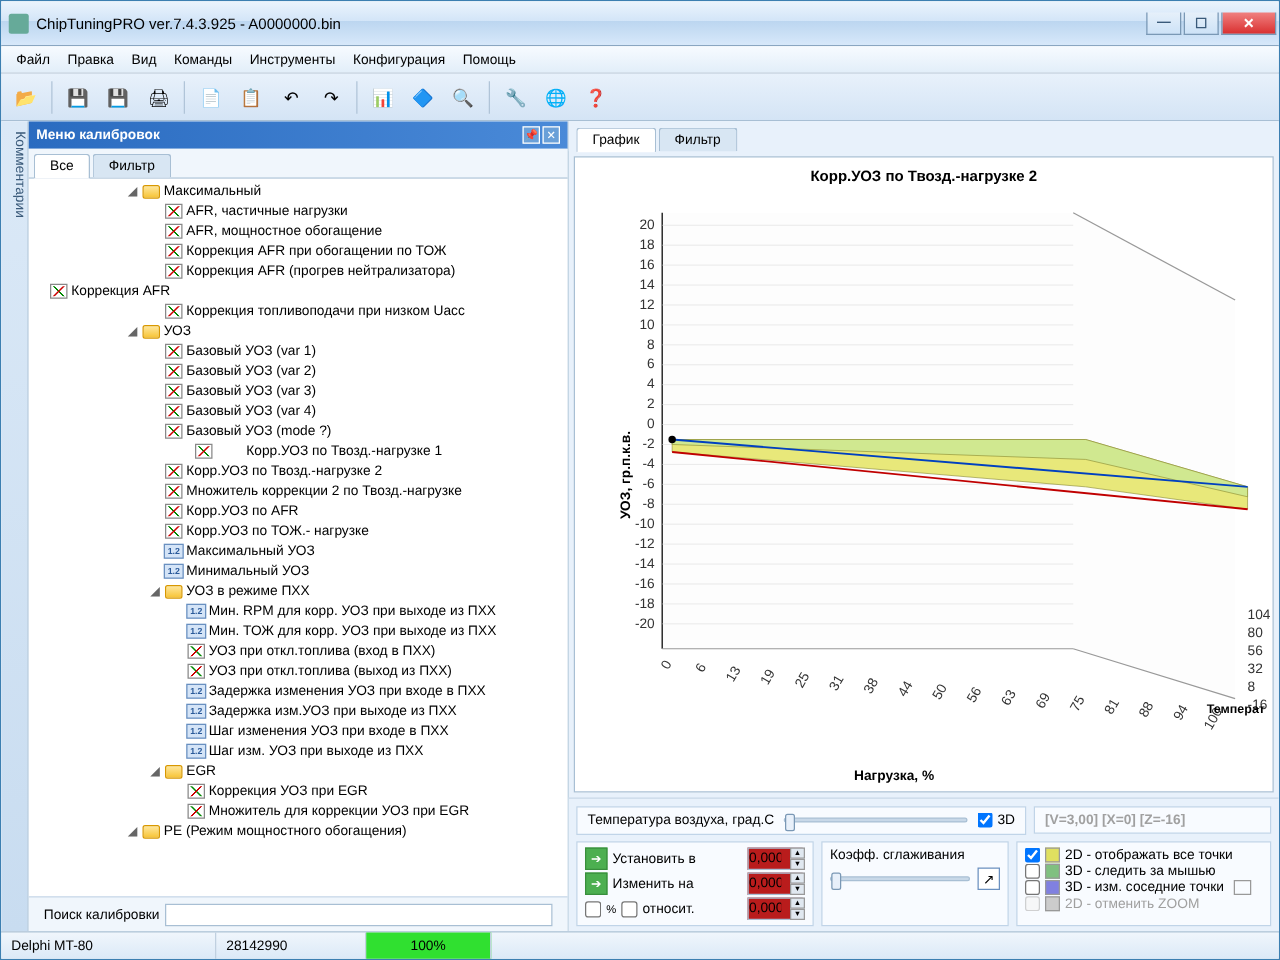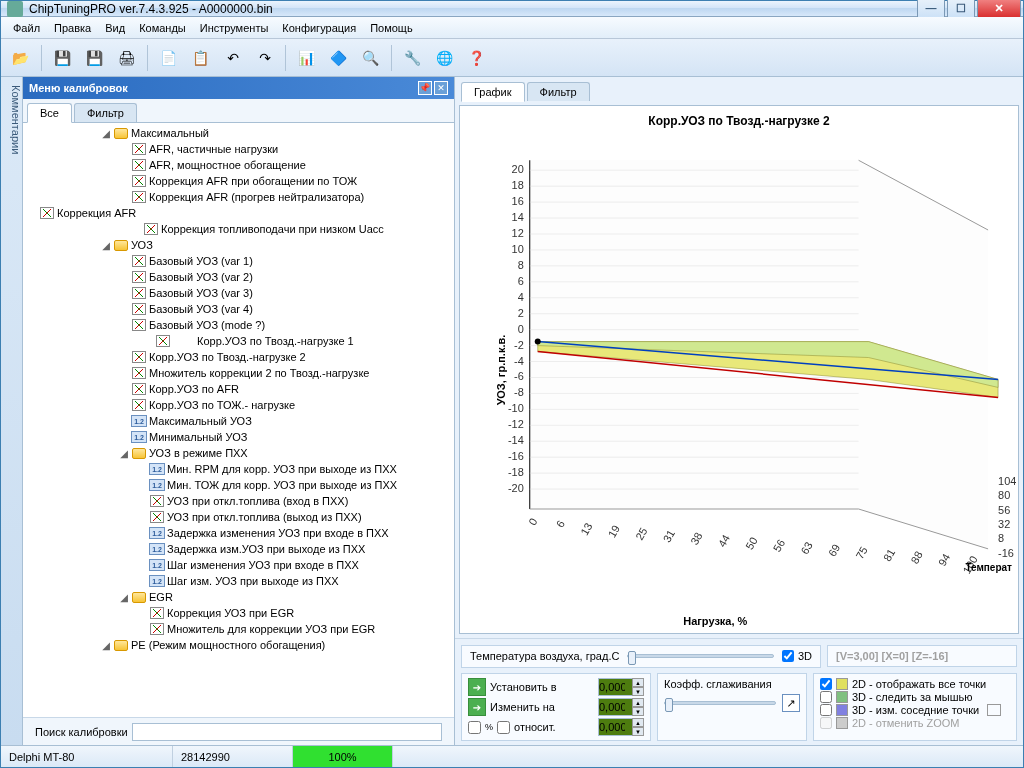--- a/index.html
+++ b/index.html
@@ -1,18 +1,18 @@
 <!DOCTYPE html>
 <html><head>
 <meta charset="utf-8">
 <style>
 * { box-sizing: border-box; margin: 0; padding: 0; font-family: 'Segoe UI', Tahoma, sans-serif; font-size: 11px; }
 body { background: linear-gradient(to bottom, #bdd6f0 0%, #a2c4e8 100%); width: 1024px; height: 768px; overflow: hidden; position: relative; }
 .window { position: absolute; top: 0; left: 0; width: 1024px; height: 768px; border: 1px solid #3c7fb1; background: #fff; display: flex; flex-direction: column; }
-.titlebar { height: 16px; background: linear-gradient(to bottom, #ebf4fd 0%, #d3e5f8 45%, #bcd6f0 46%, #d7e8fa 100%); display: flex; align-items: center; padding-left: 6px; border-bottom: 1px solid #8aa6c1; }
+.titlebar { height: 36px; background: linear-gradient(to bottom, #ebf4fd 0%, #d3e5f8 45%, #bcd6f0 46%, #d7e8fa 100%); display: flex; align-items: center; padding-left: 6px; border-bottom: 1px solid #8aa6c1; }
 .titlebar .icon { width: 16px; height: 16px; background: #6a9; border-radius: 2px; margin-right: 6px; }
 .titlebar .title { flex: 1; color: #000; font-size: 12px; }
 .winbtns { display: flex; }
 .winbtn { width: 28px; height: 18px; margin-right: 2px; border: 1px solid #7a98b5; border-top: none; background: linear-gradient(to bottom, #e6f0fa, #cde2f7); display: flex; align-items: center; justify-content: center; font-size: 11px; font-weight: bold; color: #3a5a7a; }
 .winbtn.close { background: linear-gradient(to bottom, #f08080, #d93030); color: #fff; width: 44px; }
 .menubar { height: 22px; background: linear-gradient(to bottom, #f7fbff, #e2eef9); border-bottom: 1px solid #b8c7d8; display: flex; align-items: center; padding: 0 6px; gap: 2px; }
 .menubar span { padding: 2px 6px; cursor: default; }
 .toolbar { height: 38px; background: linear-gradient(to bottom, #e8f1fb, #d4e4f5); border-bottom: 1px solid #a8bfd4; display: flex; align-items: center; padding: 0 6px; gap: 4px; }
 .tbtn { width: 28px; height: 28px; border: 1px solid transparent; border-radius: 3px; display: flex; align-items: center; justify-content: center; font-size: 14px; }
 .tsep { width: 2px; height: 26px; border-left: 1px solid #b0c4d8; margin: 0 2px; }
@@ -39,21 +39,21 @@
 .rtabs { height: 24px; display: flex; align-items: flex-end; padding-left: 6px; background: #e8f1fb; }
 .chart-box { flex: 1; margin: 4px; background: #fff; border: 1px solid #a8bfd4; position: relative; display: flex; align-items: center; justify-content: center; overflow: hidden; }
 .controls { background: #e8f1fb; border-top: 1px solid #c8d8e8; padding: 4px 6px; }
 .ctrl-row { display: flex; align-items: center; gap: 6px; margin-bottom: 4px; min-height: 26px; }
 .info-box { flex: 1; background: #f8fbff; border: 1px solid #c0d4e8; padding: 4px 8px; display: flex; align-items: center; gap: 8px; }
 .slider-track { flex: 1; height: 4px; background: #c8d8e8; border: 1px solid #a8bfd4; border-radius: 2px; position: relative; }
 .slider-thumb { position: absolute; left: 0; top: -4px; width: 8px; height: 14px; background: #e8f0fa; border: 1px solid #7a98b5; border-radius: 2px; }
 .lower-controls { display: flex; gap: 6px; }
 .ctrl-panel { background: #f8fbff; border: 1px solid #c0d4e8; padding: 4px 6px; }
 .btn-arrow { width: 18px; height: 18px; background: #4caf50; color: #fff; display: inline-flex; align-items: center; justify-content: center; border: 1px solid #388e3c; font-size: 10px; }
-.num-input { width: 44px; height: 18px; border: 1px solid #a8bfd4; text-align: right; padding-right: 16px; background: #4d7c0f; }
+.num-input { width: 44px; height: 18px; border: 1px solid #a8bfd4; text-align: right; padding-right: 16px; background: #b91c1c; }
 .spinner { display: inline-flex; flex-direction: column; width: 12px; height: 18px; margin-left: -14px; }
 .spinner div { flex: 1; background: #e0e8f0; border: 1px solid #999; font-size: 6px; display:flex; align-items:center; justify-content:center; }
 .chk { display: flex; align-items: center; gap: 4px; margin-bottom: 1px; }
 .chk input { width: 12px; height: 12px; }
 .statusbar { height: 22px; background: linear-gradient(to bottom, #f0f6fc, #dbe9f7); border-top: 1px solid #a8bfd4; display: flex; align-items: center; }
 .statusbar .cell { border-right: 1px solid #c0d0e0; padding: 0 8px; height: 100%; display: flex; align-items: center; }
 .progress-cell { background: #30e030; color: #000; text-align: center; justify-content: center; }
 .chart-title { position: absolute; top: 8px; left: 50%; transform: translateX(-50%); font-size: 12px; font-weight: bold; }
 .axis-label-y { position: absolute; left: 6px; top: 50%; transform: translateY(-50%) rotate(-90deg); transform-origin: center; font-size: 11px; font-weight: bold; }
 .axis-label-x { position: absolute; bottom: 6px; left: 40%; font-size: 11px; font-weight: bold; }
@@ -156,21 +156,21 @@
             </span>
             <span>Коррекция AFR (прогрев нейтрализатора)</span>
           </div>
           <div class="tree-item" style="">
             <span class="exp"></span>
             <span class="ic">
               <span class="ic-curve"></span>
             </span>
             <span>Коррекция AFR</span>
           </div>
-          <div class="tree-item" style="padding-left: 96px; margin-left: 12px;">
+          <div class="tree-item" style="padding-left: 96px;">
             <span class="exp"></span>
             <span class="ic">
               <span class="ic-curve"></span>
             </span>
             <span>Коррекция топливоподачи при низком Uacc</span>
           </div>
           <div class="tree-item" style="padding-left: 78px;">
             <span class="exp">◢</span>
             <span class="ic">
               <span class="ic-folder"></span>

